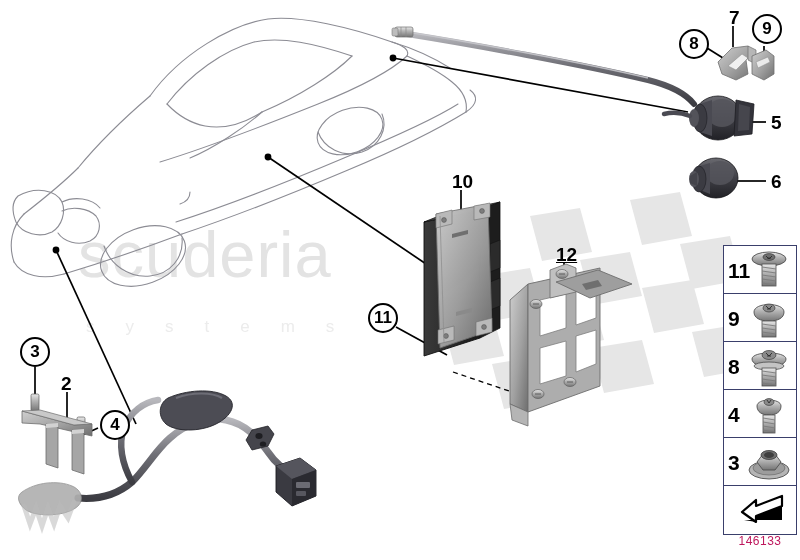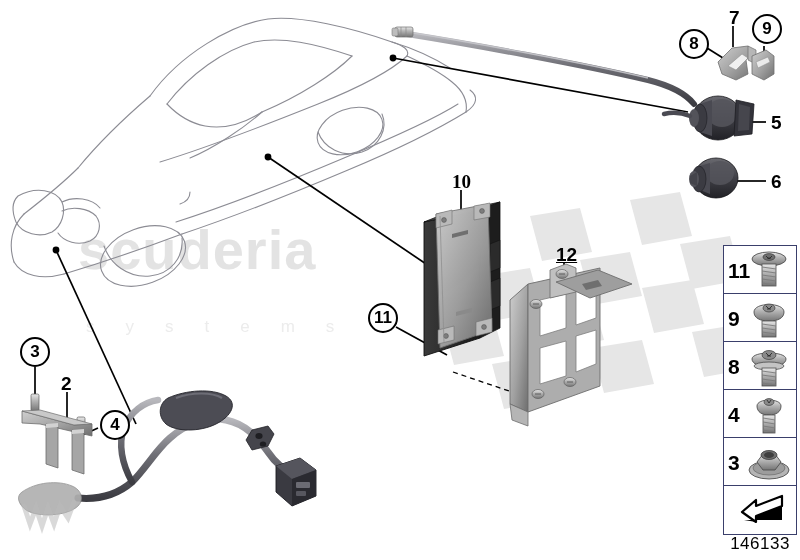--- a/index.html
+++ b/index.html
@@ -20,22 +20,22 @@
   .wm-layer {
     position: absolute;
     inset: 0;
     pointer-events: none;
   }
   .wm-scuderia {
     position: absolute;
     left: 78px;
     top: 222px;
     font-family: "Liberation Sans", sans-serif;
-    font-size: 56px;
-    font-weight: 700;
+    font-size: 65px;
+    font-weight: 400;
     letter-spacing: 1px;
     color: #e3e3e3;
     line-height: 1;
     white-space: nowrap;
   }
   .wm-systems {
     position: absolute;
     left: 86px;
     top: 318px;
     font-family: Liberation Sans, sans-serif;
@@ -120,23 +120,23 @@
     width: 50px;
     height: 48px;
   }
   #diagram-number {
     position: absolute;
     left: 723px;
     top: 534px;
     width: 74px;
     text-align: center;
     font-family: "Liberation Sans", sans-serif;
-    font-size: 17px;
+    font-size: 12px;
     font-weight: 400;
-    color: #000000;
+    color: #be185d;
     letter-spacing: 0.5px;
   }
 </style>
 </head>
 <body>
 
 <div id="page">
 
   <div class="wm-layer">
     <svg class="canvas" viewBox="0 0 800 560">
@@ -434,21 +434,21 @@
       </g>
     </g>
   </svg>
 
   <div>
     <div class="lbl" style="left:729px; top:8px;">7</div>
     <div class="lbl-circ" style="left:752px; top:14px;">9</div>
     <div class="lbl-circ" style="left:679px; top:29px;">8</div>
     <div class="lbl" style="left:771px; top:113px;">5</div>
     <div class="lbl" style="left:771px; top:172px;">6</div>
-    <div class="lbl" style="left:452px; top:172px;font-family:Liberation Serif, serif;">10</div>
+    <div class="lbl" style="left:452px; top:172px;">10</div>
     <div class="lbl" style="left:556px; top:245px;text-decoration:underline;">12</div>
     <div class="lbl-circ" style="left:368px; top:303px;">11</div>
     <div class="lbl-circ" style="left:20px;  top:337px;">3</div>
     <div class="lbl" style="left:61px;  top:374px;">2</div>
     <div class="lbl-circ" style="left:100px; top:410px;">4</div>
   </div>
 
   <div id="legend">
 
     <div class="lg-row">

